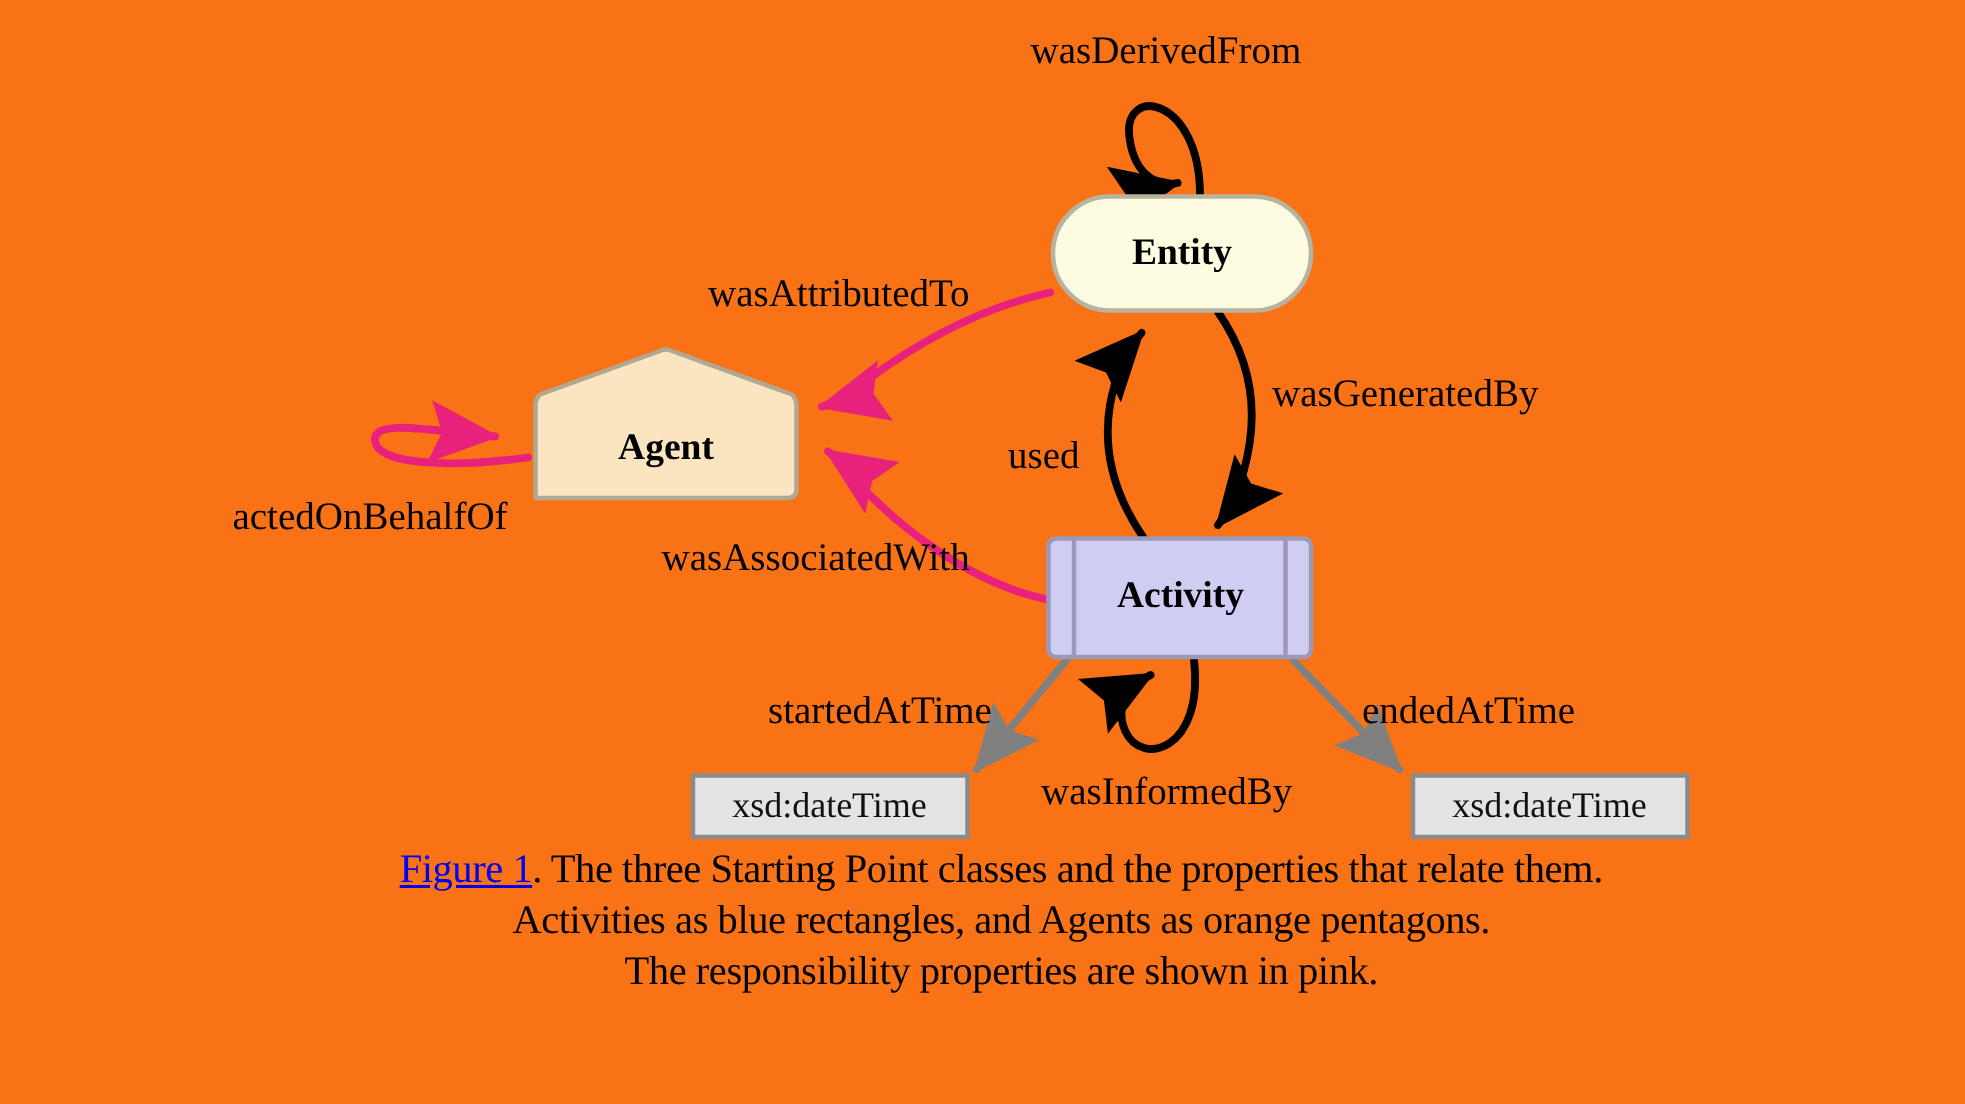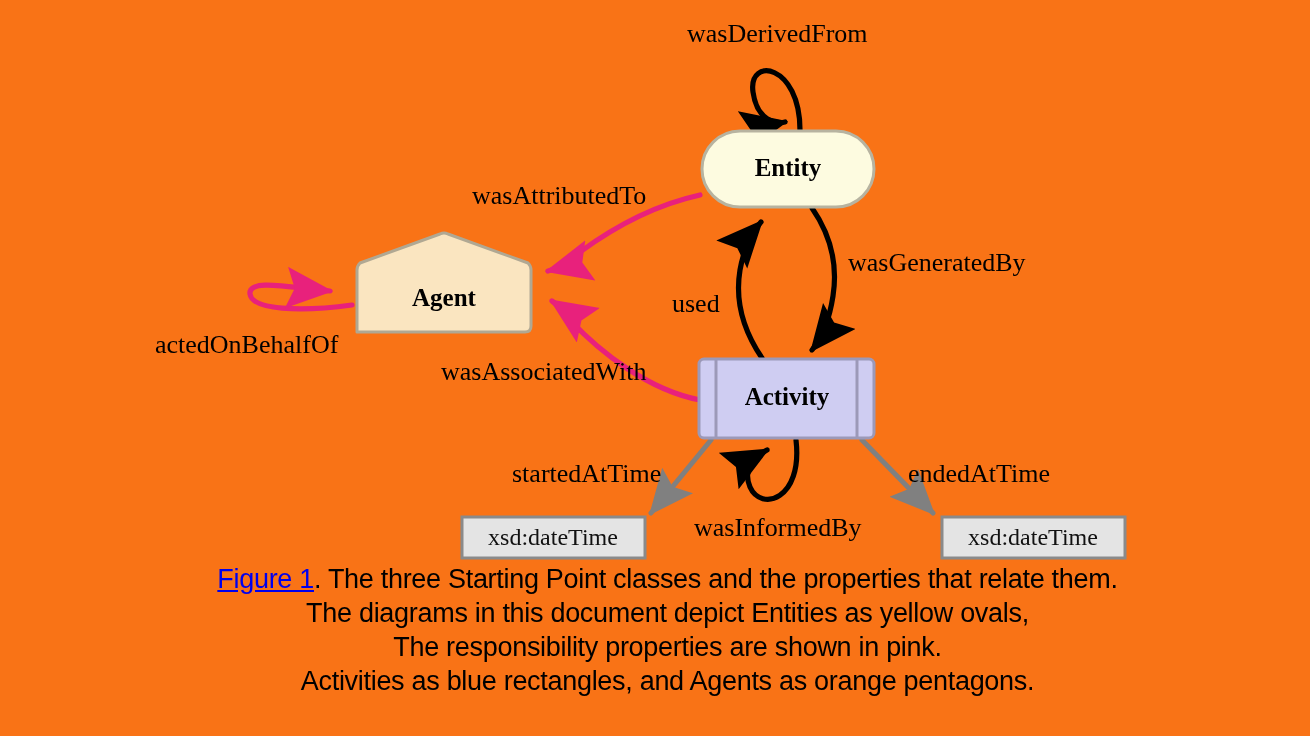--- a/index.html
+++ b/index.html
@@ -43,21 +43,21 @@
     font-size: 26px;
     fill: #000000;
     dominant-baseline: middle;
   }
   .caption {
     position: absolute;
     left: 0;
     top: 562px;
     width: 1310px;
     text-align: center;
-    font-family: Liberation Sans, sans-serif;
+    font-family: Liberation Serif, serif;
     font-size: 27px;
     line-height: 34px;
     color: #000000;
     letter-spacing: -0.3px;
     padding-left: 25px;
   }
   .caption .figlink {
     color: #0000ee;
     text-decoration: underline;
   }
@@ -150,18 +150,17 @@
 
     <g>
       <rect x="942" y="517" width="183" height="41" fill="#E4E4E4" stroke="#8A8A8A" stroke-width="3"></rect>
       <text class="datatype-label" x="1033" y="539">xsd:dateTime</text>
     </g>
 
   </svg>
 
   <div class="caption">
     <span class="caption-line"><a href="#" class="figlink">Figure 1</a><span>. The three Starting Point classes and the properties that relate them.</span></span>
-    <span class="caption-line">The diagrams in this document depict Entities as yellow ovals,</span>
+    <span class="caption-line">Activities as blue rectangles, and Agents as orange pentagons.</span>
     <span class="caption-line">The responsibility properties are shown in pink.</span>
-    <span class="caption-line">Activities as blue rectangles, and Agents as orange pentagons.</span>
   </div>
 
 </div>
 
 </body></html>

